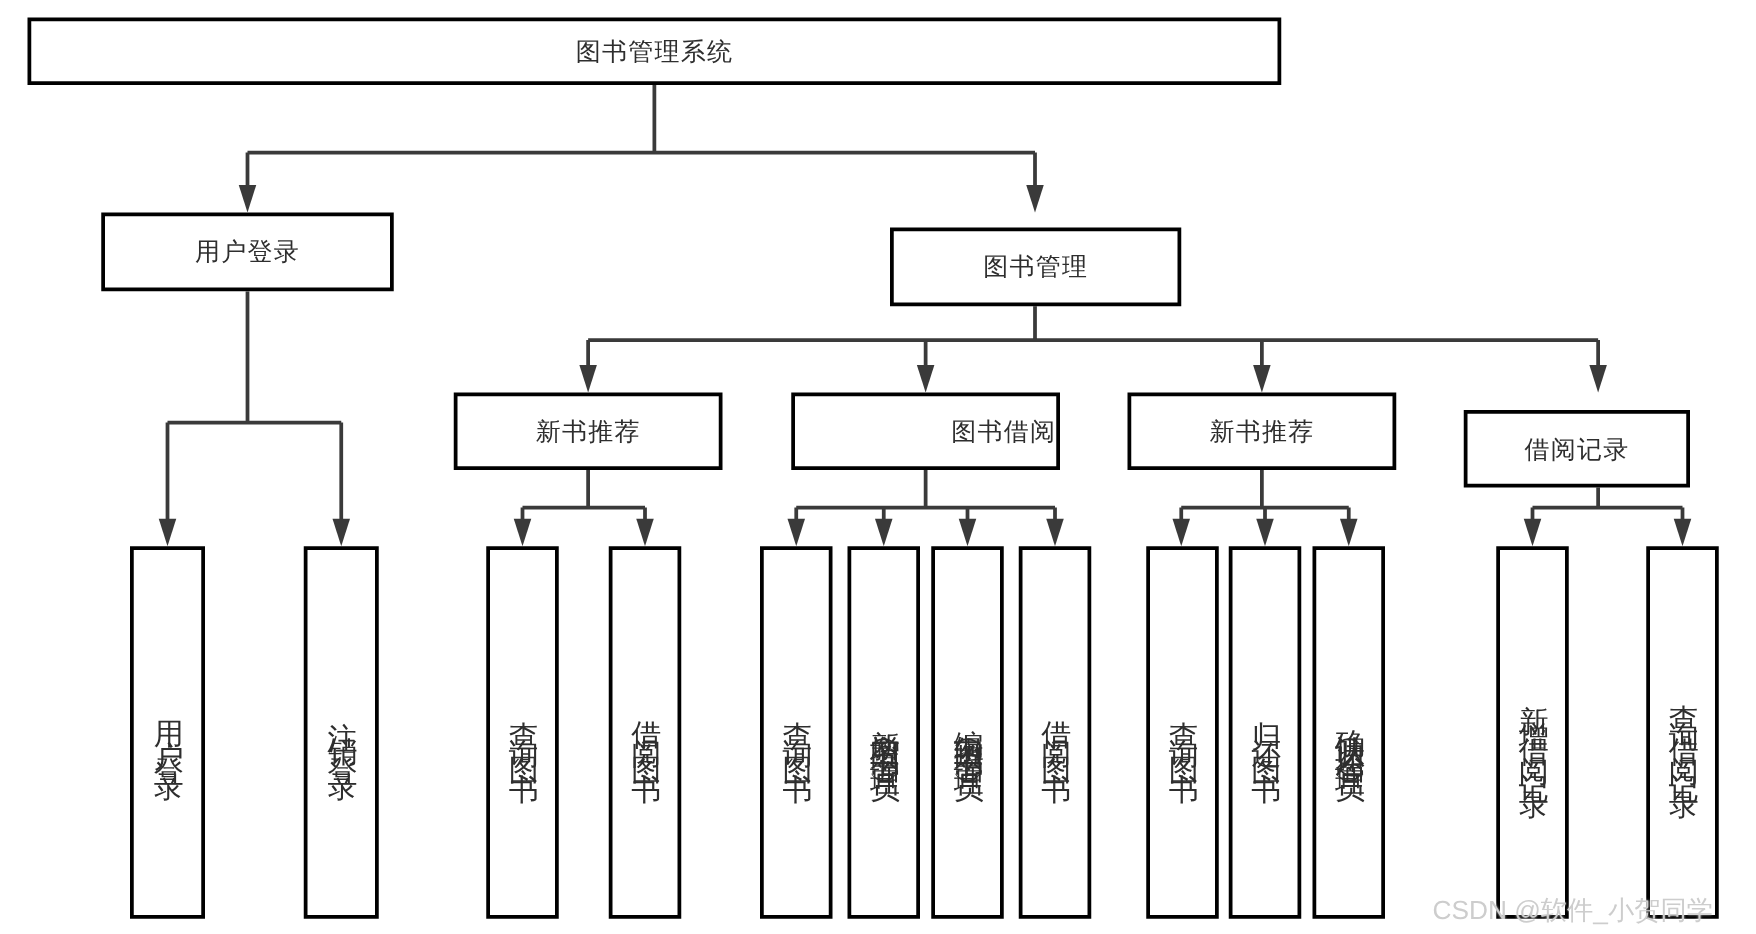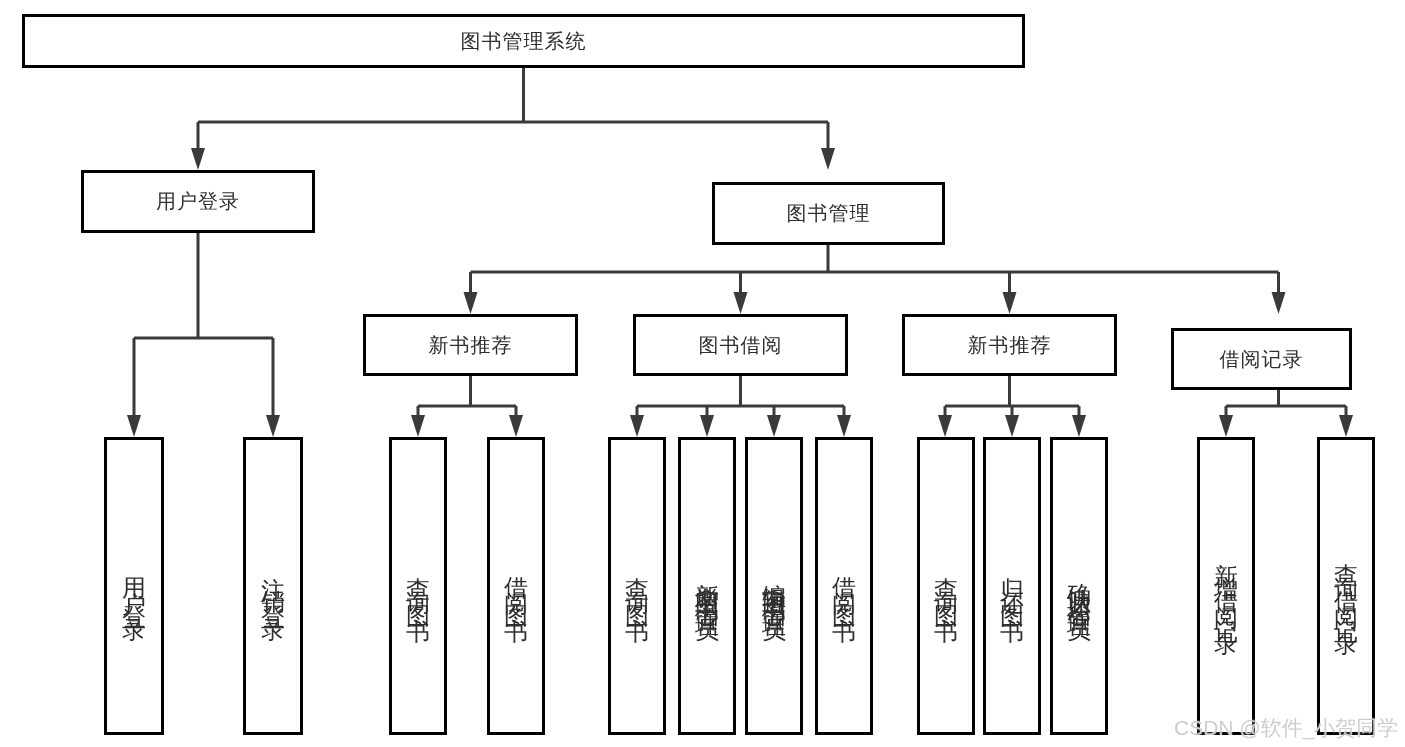--- a/index.html
+++ b/index.html
@@ -33,21 +33,21 @@
     font-size:24px;
     letter-spacing:14px;
     line-height:1;
   }
   .box.v.long span{
     letter-spacing:5px;
   }
   .watermark{
     position:absolute;
     z-index:5;
-    left:1174px;
+    left:1146px;
     top:714px;
     font-size:21px;
     color:#cdcdcd;
     text-shadow:0 0 2px rgba(255,255,255,0.9);
     white-space:nowrap;
   }
 </style>
 </head>
 <body>
 
@@ -100,21 +100,21 @@
   <div class="box h" style="left:81px;top:170px;width:234px;height:63px;">
     <span>用户登录</span>
   </div>
   <div class="box h" style="left:712px;top:182px;width:233px;height:63px;">
     <span>图书管理</span>
   </div>
 
   <div class="box h" style="left:363px;top:314px;width:215px;height:62px;">
     <span>新书推荐</span>
   </div>
-  <div class="box h" style="left:633px;top:314px;width:215px;height:62px;">
+  <div class="box h" style="left:633px;top:314px;width:215px;height:62px;justify-content:flex-end;">
     <span>图书借阅</span>
   </div>
   <div class="box h" style="left:902px;top:314px;width:215px;height:62px;">
     <span>新书推荐</span>
   </div>
   <div class="box h" style="left:1171px;top:328px;width:181px;height:62px;">
     <span>借阅记录</span>
   </div>
 
   <div class="box v" style="left:104px;top:437px;width:60px;height:298px;">

